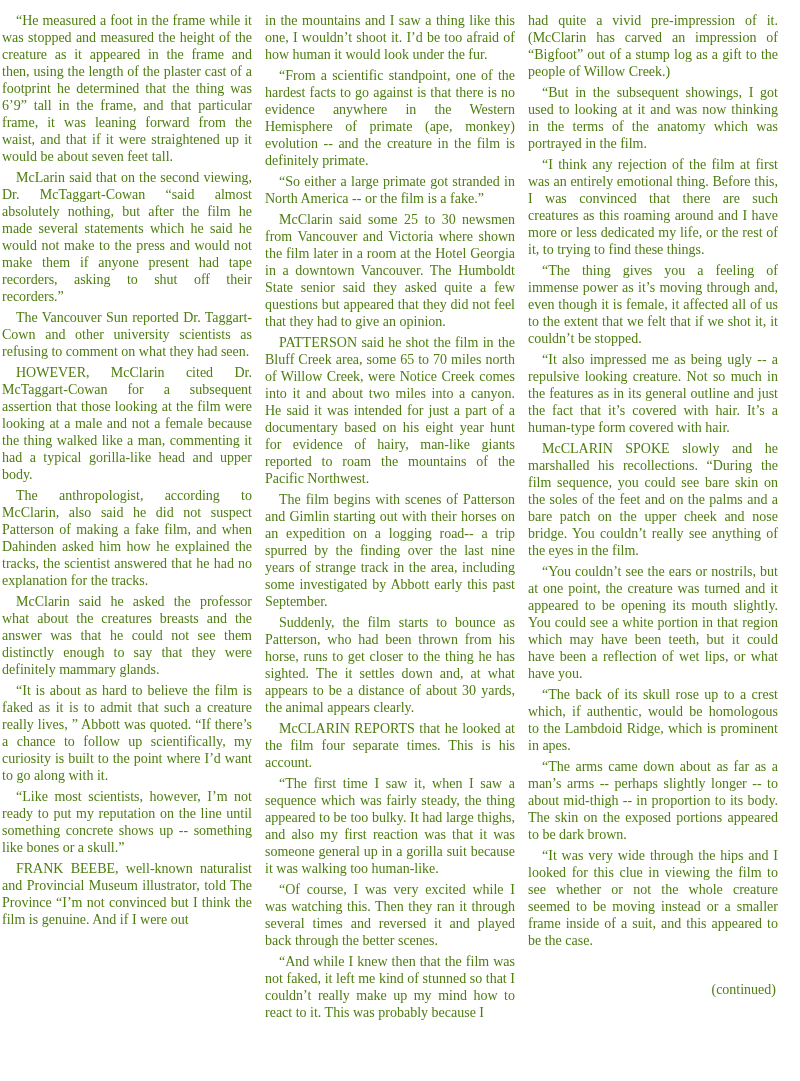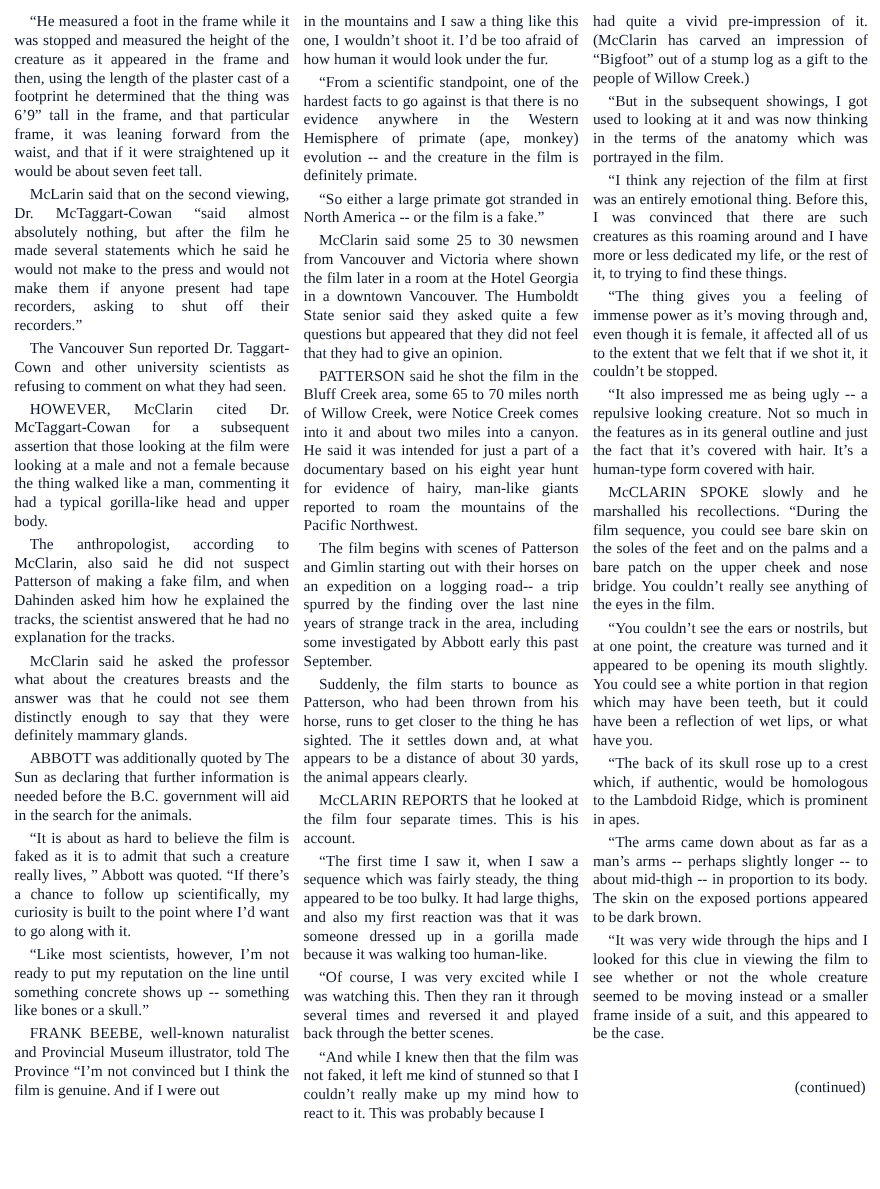--- a/index.html
+++ b/index.html
@@ -6,23 +6,23 @@
     margin: 0;
     padding: 0;
     background: #ffffff;
   }
   .page {
     position: relative;
     box-sizing: border-box;
     width: 800px;
     height: 1081px;
     background: #ffffff;
-    color: #0f172a;
+    color: #4d7c0f;
     font-family: "Liberation Serif", "DejaVu Serif", serif;
-    padding: 12px 8px 0 13px;
+    padding: 12px 8px 0 2px;
     overflow: hidden;
   }
   .columns {
     display: flex;
     gap: 13px;
   }
   .column {
     flex: 0 0 250px;
     width: 250px;
     height: 1062px;
@@ -50,35 +50,34 @@
 
 <div class="page">
   <div class="columns">
       <div class="column">
         <p class="para">“He measured a foot in the frame while it was stopped and measured the height of the creature as it appeared in the frame and then, using the length of the plaster cast of a footprint he determined that the thing was 6’9” tall in the frame, and that particular frame, it was leaning forward from the waist, and that if it were straightened up it would be about seven feet tall.</p>
         <p class="para">McLarin said that on the second viewing, Dr. McTaggart-Cowan “said almost absolutely nothing, but after the film he made several statements which he said he would not make to the press and would not make them if anyone present had tape recorders, asking to shut off their recorders.”</p>
         <p class="para">The Vancouver Sun reported Dr. Taggart-Cown and other university scientists as refusing to comment on what they had seen.</p>
         <p class="para">HOWEVER, McClarin cited Dr. McTaggart-Cowan for a subsequent assertion that those looking at the film were looking at a male and not a female because the thing walked like a man, commenting it had a typical gorilla-like head and upper body.</p>
         <p class="para">The anthropologist, according to McClarin, also said he did not suspect Patterson of making a fake film, and when Dahinden asked him how he explained the tracks, the scientist answered that he had no explanation for the tracks.</p>
         <p class="para">McClarin said he asked the professor what about the creatures breasts and the answer was that he could not see them distinctly enough to say that they were definitely mammary glands.</p>
-        <p class="para">ABBOTT was additionally quoted by The Sun as declaring that further information is needed before the B.C. government will aid in the search for the animals.</p>
         <p class="para">“It is about as hard to believe the film is faked as it is to admit that such a creature really lives, ” Abbott was quoted. “If there’s a chance to follow up scientifically, my curiosity is built to the point where I’d want to go along with it.</p>
         <p class="para">“Like most scientists, however, I’m not ready to put my reputation on the line until something concrete shows up -- something like bones or a skull.”</p>
         <p class="para">FRANK BEEBE, well-known naturalist and Provincial Museum illustrator, told The Province “I’m not convinced but I think the film is genuine. And if I were out</p>
       </div>
       <div class="column">
         <p class="para cont">in the mountains and I saw a thing like this one, I wouldn’t shoot it. I’d be too afraid of how human it would look under the fur.</p>
         <p class="para">“From a scientific standpoint, one of the hardest facts to go against is that there is no evidence anywhere in the Western Hemisphere of primate (ape, monkey) evolution -- and the creature in the film is definitely primate.</p>
         <p class="para">“So either a large primate got stranded in North America -- or the film is a fake.”</p>
         <p class="para">McClarin said some 25 to 30 newsmen from Vancouver and Victoria where shown the film later in a room at the Hotel Georgia in a downtown Vancouver. The Humboldt State senior said they asked quite a few questions but appeared that they did not feel that they had to give an opinion.</p>
         <p class="para">PATTERSON said he shot the film in the Bluff Creek area, some 65 to 70 miles north of Willow Creek, were Notice Creek comes into it and about two miles into a canyon. He said it was intended for just a part of a documentary based on his eight year hunt for evidence of hairy, man-like giants reported to roam the mountains of the Pacific Northwest.</p>
         <p class="para">The film begins with scenes of Patterson and Gimlin starting out with their horses on an expedition on a logging road-- a trip spurred by the finding over the last nine years of strange track in the area, including some investigated by Abbott early this past September.</p>
         <p class="para">Suddenly, the film starts to bounce as Patterson, who had been thrown from his horse, runs to get closer to the thing he has sighted. The it settles down and, at what appears to be a distance of about 30 yards, the animal appears clearly.</p>
         <p class="para">McCLARIN REPORTS that he looked at the film four separate times. This is his account.</p>
-        <p class="para">“The first time I saw it, when I saw a sequence which was fairly steady, the thing appeared to be too bulky. It had large thighs, and also my first reaction was that it was someone dressed up in a gorilla made because it was walking too human-like.</p>
+        <p class="para">“The first time I saw it, when I saw a sequence which was fairly steady, the thing appeared to be too bulky. It had large thighs, and also my first reaction was that it was someone general up in a gorilla suit because it was walking too human-like.</p>
         <p class="para">“Of course, I was very excited while I was watching this. Then they ran it through several times and reversed it and played back through the better scenes.</p>
         <p class="para">“And while I knew then that the film was not faked, it left me kind of stunned so that I couldn’t really make up my mind how to react to it. This was probably because I</p>
       </div>
       <div class="column">
         <p class="para cont">had quite a vivid pre-impression of it. (McClarin has carved an impression of “Bigfoot” out of a stump log as a gift to the people of Willow Creek.)</p>
         <p class="para">“But in the subsequent showings, I got used to looking at it and was now thinking in the terms of the anatomy which was portrayed in the film.</p>
         <p class="para">“I think any rejection of the film at first was an entirely emotional thing. Before this, I was convinced that there are such creatures as this roaming around and I have more or less dedicated my life, or the rest of it, to trying to find these things.</p>
         <p class="para">“The thing gives you a feeling of immense power as it’s moving through and, even though it is female, it affected all of us to the extent that we felt that if we shot it, it couldn’t be stopped.</p>
         <p class="para">“It also impressed me as being ugly -- a repulsive looking creature. Not so much in the features as in its general outline and just the fact that it’s covered with hair. It’s a human-type form covered with hair.</p>
         <p class="para">McCLARIN SPOKE slowly and he marshalled his recollections. “During the film sequence, you could see bare skin on the soles of the feet and on the palms and a bare patch on the upper cheek and nose bridge. You couldn’t really see anything of the eyes in the film.</p>

